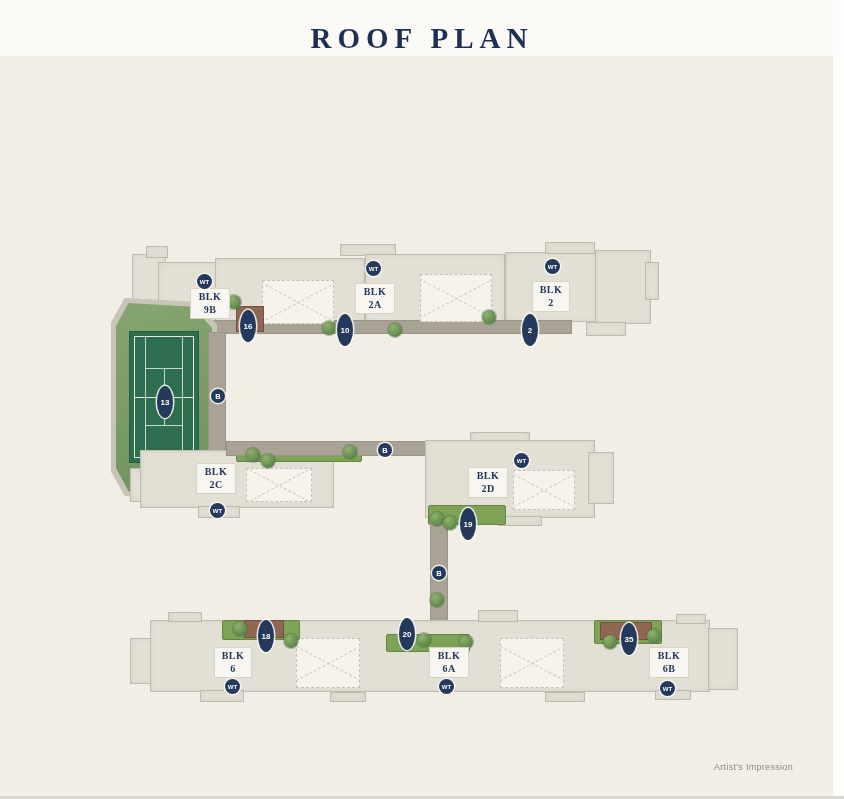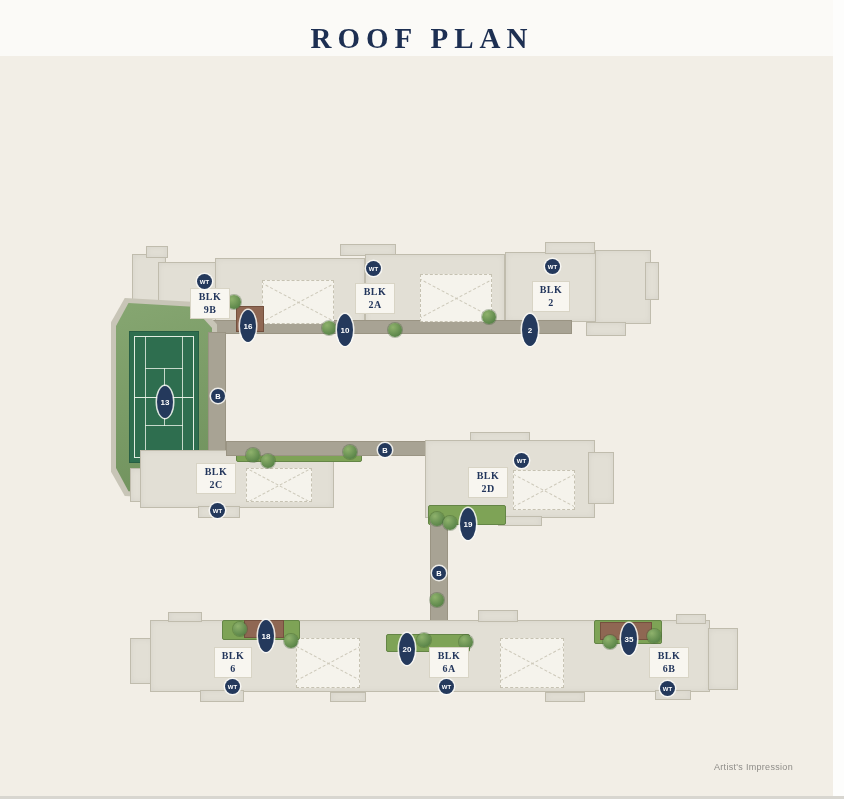--- a/index.html
+++ b/index.html
@@ -187,21 +187,21 @@
   <div class="badge b" style="left:211px;top:389px">B</div>
   <div class="badge b" style="left:378px;top:443px">B</div>
   <div class="badge b" style="left:432px;top:566px">B</div>
 
   <div class="badge num" style="left:240px;top:310px">16</div>
   <div class="badge num" style="left:337px;top:314px">10</div>
   <div class="badge num" style="left:522px;top:314px">2</div>
   <div class="badge num" style="left:157px;top:386px">13</div>
   <div class="badge num" style="left:460px;top:508px">19</div>
   <div class="badge num" style="left:258px;top:620px">18</div>
-  <div class="badge num" style="left:399px;top:633px">20</div>
+  <div class="badge num" style="left:399px;top:618px">20</div>
   <div class="badge num" style="left:621px;top:623px">35</div>
 
 
   <div class="attribution">Artist's Impression</div>
 
   <div class="right-strip"></div>
   <div class="bottom-strip"></div>
 </div>
 
 </body></html>

